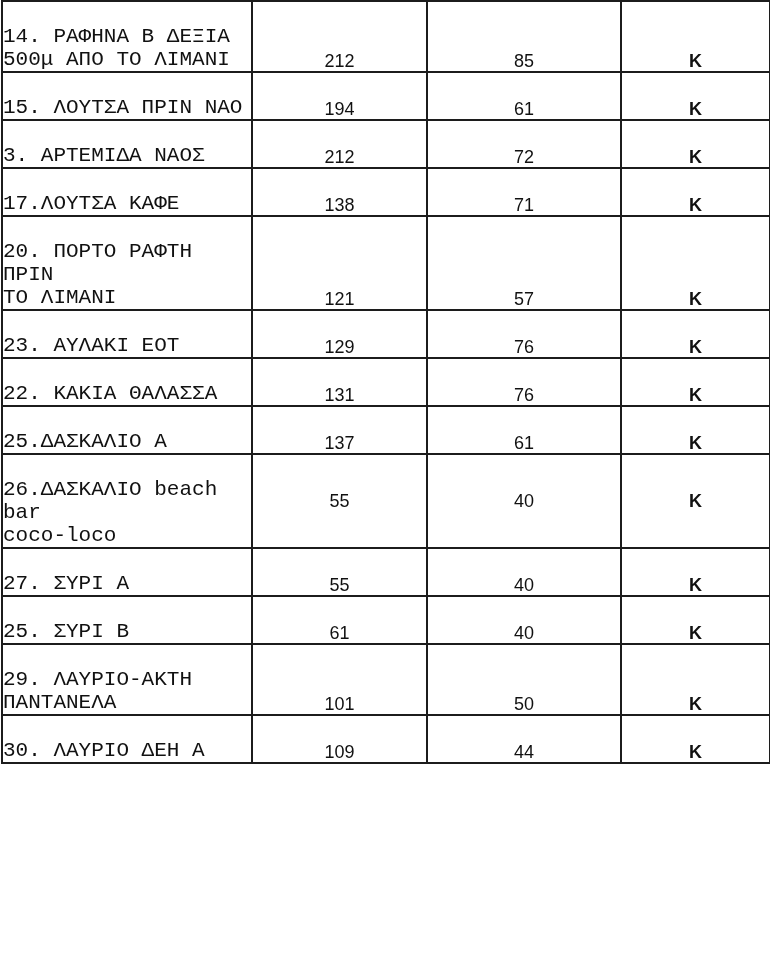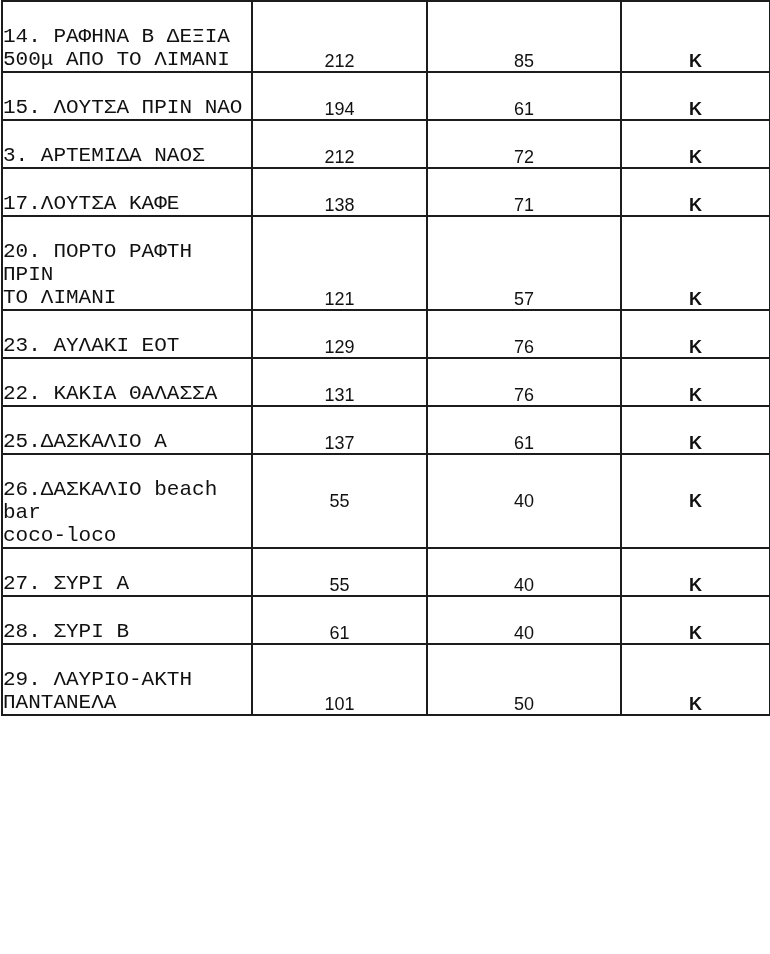--- a/index.html
+++ b/index.html
@@ -204,21 +204,21 @@
     </td>
     <td class="val-cell">
       <span>40</span>
     </td>
     <td class="val-cell letter-cell">
       <span>Κ</span>
     </td>
   </tr>
         <tr class="doc-row">
     <td class="name-cell">
-      <span>28. ΣΥΡΙ Β</span>
+      <span>25. ΣΥΡΙ Β</span>
     </td>
     <td class="val-cell">
       <span>61</span>
     </td>
     <td class="val-cell">
       <span>40</span>
     </td>
     <td class="val-cell letter-cell">
       <span>Κ</span>
     </td>
@@ -226,20 +226,34 @@
         <tr class="doc-row tall">
     <td class="name-cell">
       <span>29. ΛΑΥΡΙΟ-ΑΚΤΗ
 ΠΑΝΤΑΝΕΛΑ</span>
     </td>
     <td class="val-cell">
       <span>101</span>
     </td>
     <td class="val-cell">
       <span>50</span>
+    </td>
+    <td class="val-cell letter-cell">
+      <span>Κ</span>
+    </td>
+  </tr>
+        <tr class="doc-row">
+    <td class="name-cell">
+      <span>30. ΛΑΥΡΙΟ ΔΕΗ Α</span>
+    </td>
+    <td class="val-cell">
+      <span>109</span>
+    </td>
+    <td class="val-cell">
+      <span>44</span>
     </td>
     <td class="val-cell letter-cell">
       <span>Κ</span>
     </td>
   </tr>
       </tbody>
   </table>
 </div>
 
 </body></html>

